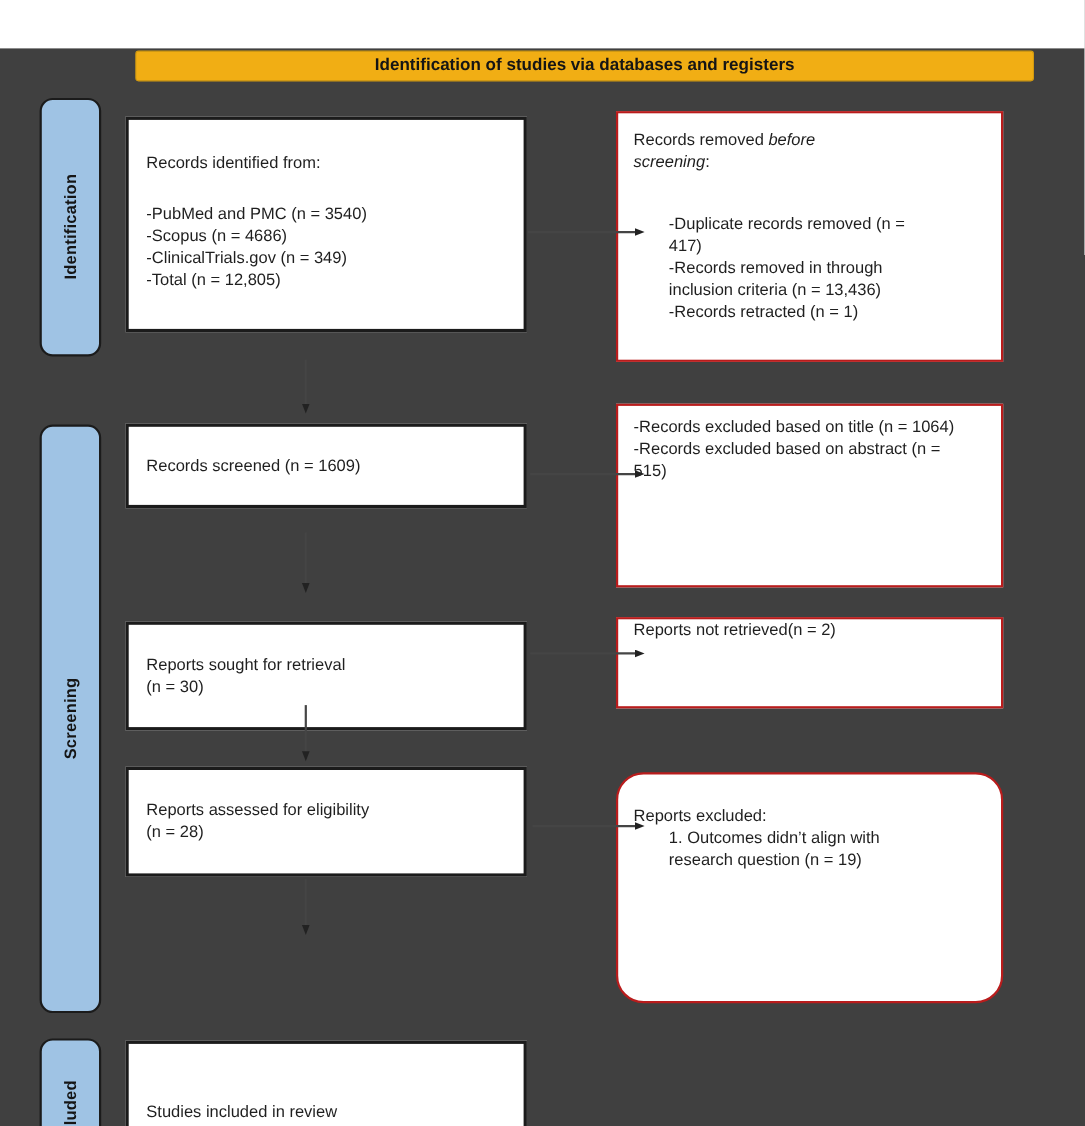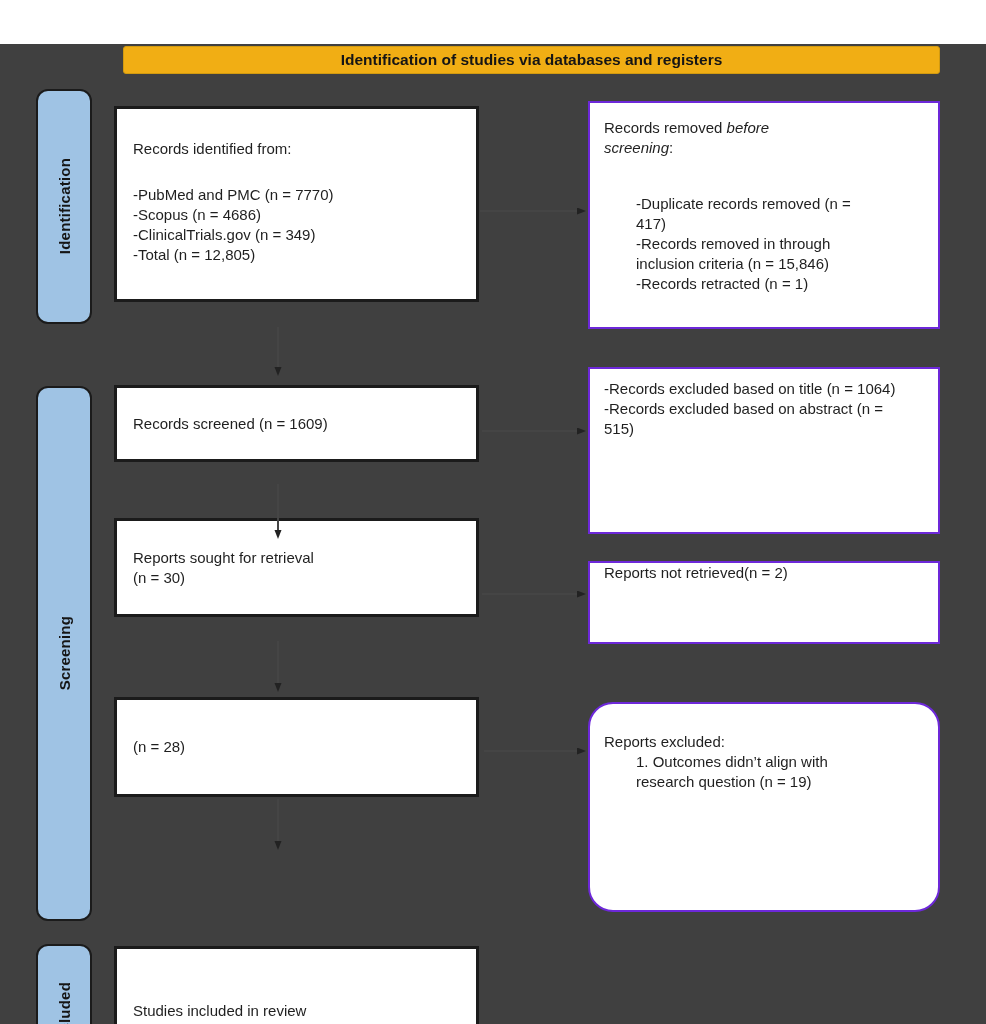--- a/index.html
+++ b/index.html
@@ -24,25 +24,25 @@
   }
   #stage-identification { top:45px;  height:235px; }
   #stage-screening      { top:342px; height:535px; }
   #stage-included       { top:900px; height:140px; }
 
   .box {
     position:absolute; background:#ffffff; box-sizing:border-box;
     font-size:15px; line-height:20px; color:#1f1f1f;
   }
   .lbox { border:3px solid #1b1b1b; left:114px; width:365px; }
-  .rbox { border:2px solid #6d28d9; left:588px; width:352px; }
+  .rbox { border:2px solid #b91c1c; left:560px; width:352px; }
 
   #box-identified { top:62px;  height:196px; padding:30px 14px 0 16px; }
   #box-screened   { top:341px; height:77px;  display:flex; align-items:center; padding-left:16px; }
-  #box-sought     { top:474px; height:99px;  display:flex; flex-direction:column; justify-content:center; padding-left:16px; }
+  #box-sought     { top:521px; height:99px;  display:flex; flex-direction:column; justify-content:center; padding-left:16px; }
   #box-assessed   { top:653px; height:100px; display:flex; flex-direction:column; justify-content:center; padding-left:16px; }
   #box-included   { top:902px; height:150px; display:flex; flex-direction:column; justify-content:center; padding-left:16px; }
 
   #rbox-removed          { top:57px;  height:228px; padding:15px 12px 0 14px; }
   #rbox-excluded-screen  { top:323px; height:167px; padding:10px 12px 0 14px; }
   #rbox-not-retrieved    { top:517px; height:83px; display:flex; flex-direction:row; padding-left:14px; }
   #rbox-reports-excluded { top:658px; height:210px; padding:28px 12px 0 14px;border-radius:25px; }
 
   .items-gap { margin-top:26px; }
   .indent { margin-left:32px; }
@@ -69,34 +69,34 @@
   <div class="stage" id="stage-screening">
     <span>Screening</span>
   </div>
   <div class="stage" id="stage-included">
     <span>Included</span>
   </div>
 
   <div class="box lbox" id="box-identified">
     <div>Records identified from:</div>
     <div class="items-gap">
-      <div>-PubMed and PMC (n = 7770)</div>
+      <div>-PubMed and PMC (n = 3540)</div>
       <div>-Scopus (n = 4686)</div>
       <div>-ClinicalTrials.gov (n = 349)</div>
       <div>-Total (n = 12,805)</div>
     </div>
   </div>
 
   <div class="box rbox" id="rbox-removed">
     <div class="w230">
       <span>Records removed </span><em>before screening</em><span>:</span>
     </div>
     <div class="rm-items indent">
       <div class="w240">-Duplicate records removed (n = 417)</div>
-      <div class="w240">-Records removed in through inclusion criteria (n = 15,846)</div>
+      <div class="w240">-Records removed in through inclusion criteria (n = 13,436)</div>
       <div class="w240">-Records retracted (n = 1)</div>
     </div>
   </div>
 
   <div class="box lbox" id="box-screened">
     <div>Records screened (n = 1609)</div>
   </div>
 
   <div class="box rbox" id="rbox-excluded-screen">
     <div class="w300">-Records excluded based on title (n = 1064)</div>
@@ -107,20 +107,21 @@
     <div>Reports sought for retrieval</div>
     <div>(n = 30)</div>
   </div>
 
   <div class="box rbox" id="rbox-not-retrieved">
     <div>Reports not retrieved</div>
     <div>(n = 2)</div>
   </div>
 
   <div class="box lbox" id="box-assessed">
+    <div>Reports assessed for eligibility</div>
     <div>(n = 28)</div>
   </div>
 
   <div class="box rbox" id="rbox-reports-excluded">
     <div>Reports excluded:</div>
     <div class="indent">
       <div class="w250">1. Outcomes didn’t align with research question (n = 19)</div>
     </div>
   </div>
 

